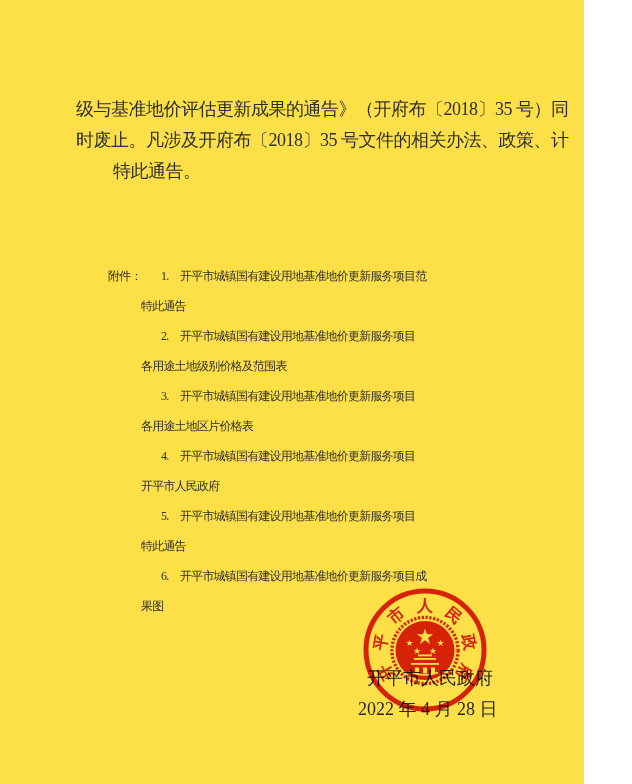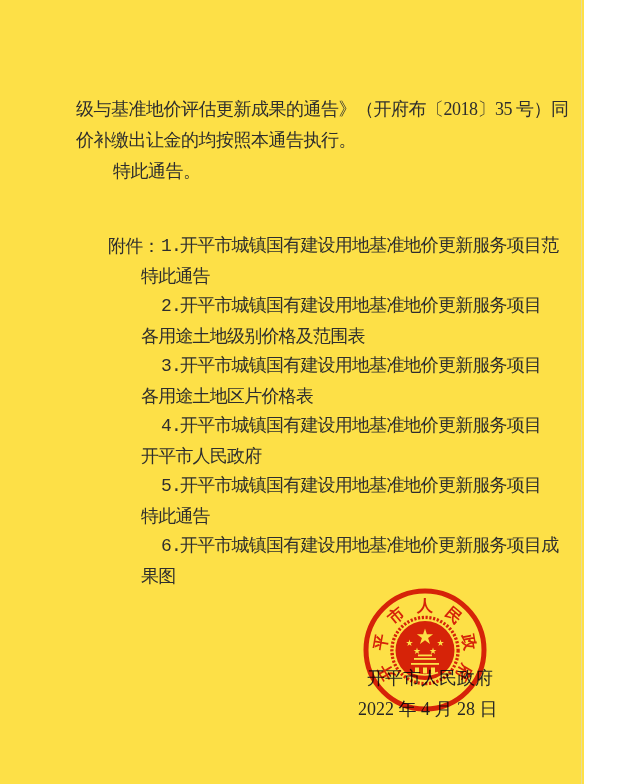--- a/index.html
+++ b/index.html
@@ -12,25 +12,25 @@
   .scan-edge {
     position:absolute; top:0; right:2px; width:1px; height:100%;
     background:#d8d8dd; opacity:.55;
   }
   .body-text {
     position:absolute; left:76px; top:94px;
     font-size:18px; line-height:31px; letter-spacing:-0.5px; white-space:nowrap;
   }
   .indent { text-indent:37px; }
   .attachments {
-    position:absolute; left:108px; top:231px;
-    font-size:18px; line-height:30px; letter-spacing:-0.8px; white-space:nowrap;
+    position:absolute; left:108px; top:261px;
+    font-size:12px; line-height:30px; letter-spacing:-0.8px; white-space:nowrap;
   }
   .att-label { position:absolute; left:0; top:0; }
-  .att-first { padding-left:53px;font-family:Liberation Mono, monospace; }
+  .att-first { padding-left:53px; }
   .att-num { display:inline-block; width:19px; }
   .att-cont { padding-left:33px; }
   .signature {
     position:absolute; left:367px; top:666px;
     font-size:18px; line-height:24px; color:#262626; white-space:nowrap;
   }
   .date {
     position:absolute; left:358px; top:697px;
     font-size:18px; line-height:24px; color:#262626; white-space:nowrap;
   }
@@ -42,21 +42,21 @@
 </style>
 </head>
 <body>
 
 <div class="page">
 
   <div class="scan-edge"></div>
 
   <div class="body-text">
     <div class="line">级与基准地价评估更新成果的通告》（开府布〔2018〕35 号）同</div>
-    <div class="line">价补缴出让金的均按照本通告执行。</div>
+    <div class="line">时废止。凡涉及开府布〔2018〕35 号文件的相关办法、政策、计</div>
     <div class="line indent">特此通告。</div>
   </div>
 
   <div class="attachments">
     <span class="att-label">附件：</span>
 
     <div class="att-first"><span class="att-num">1.</span><span>开平市城镇国有建设用地基准地价更新服务项目范</span></div>
     <div class="att-cont">特此通告</div>
 
     <div class="att-first"><span class="att-num">2.</span><span>开平市城镇国有建设用地基准地价更新服务项目</span></div>

